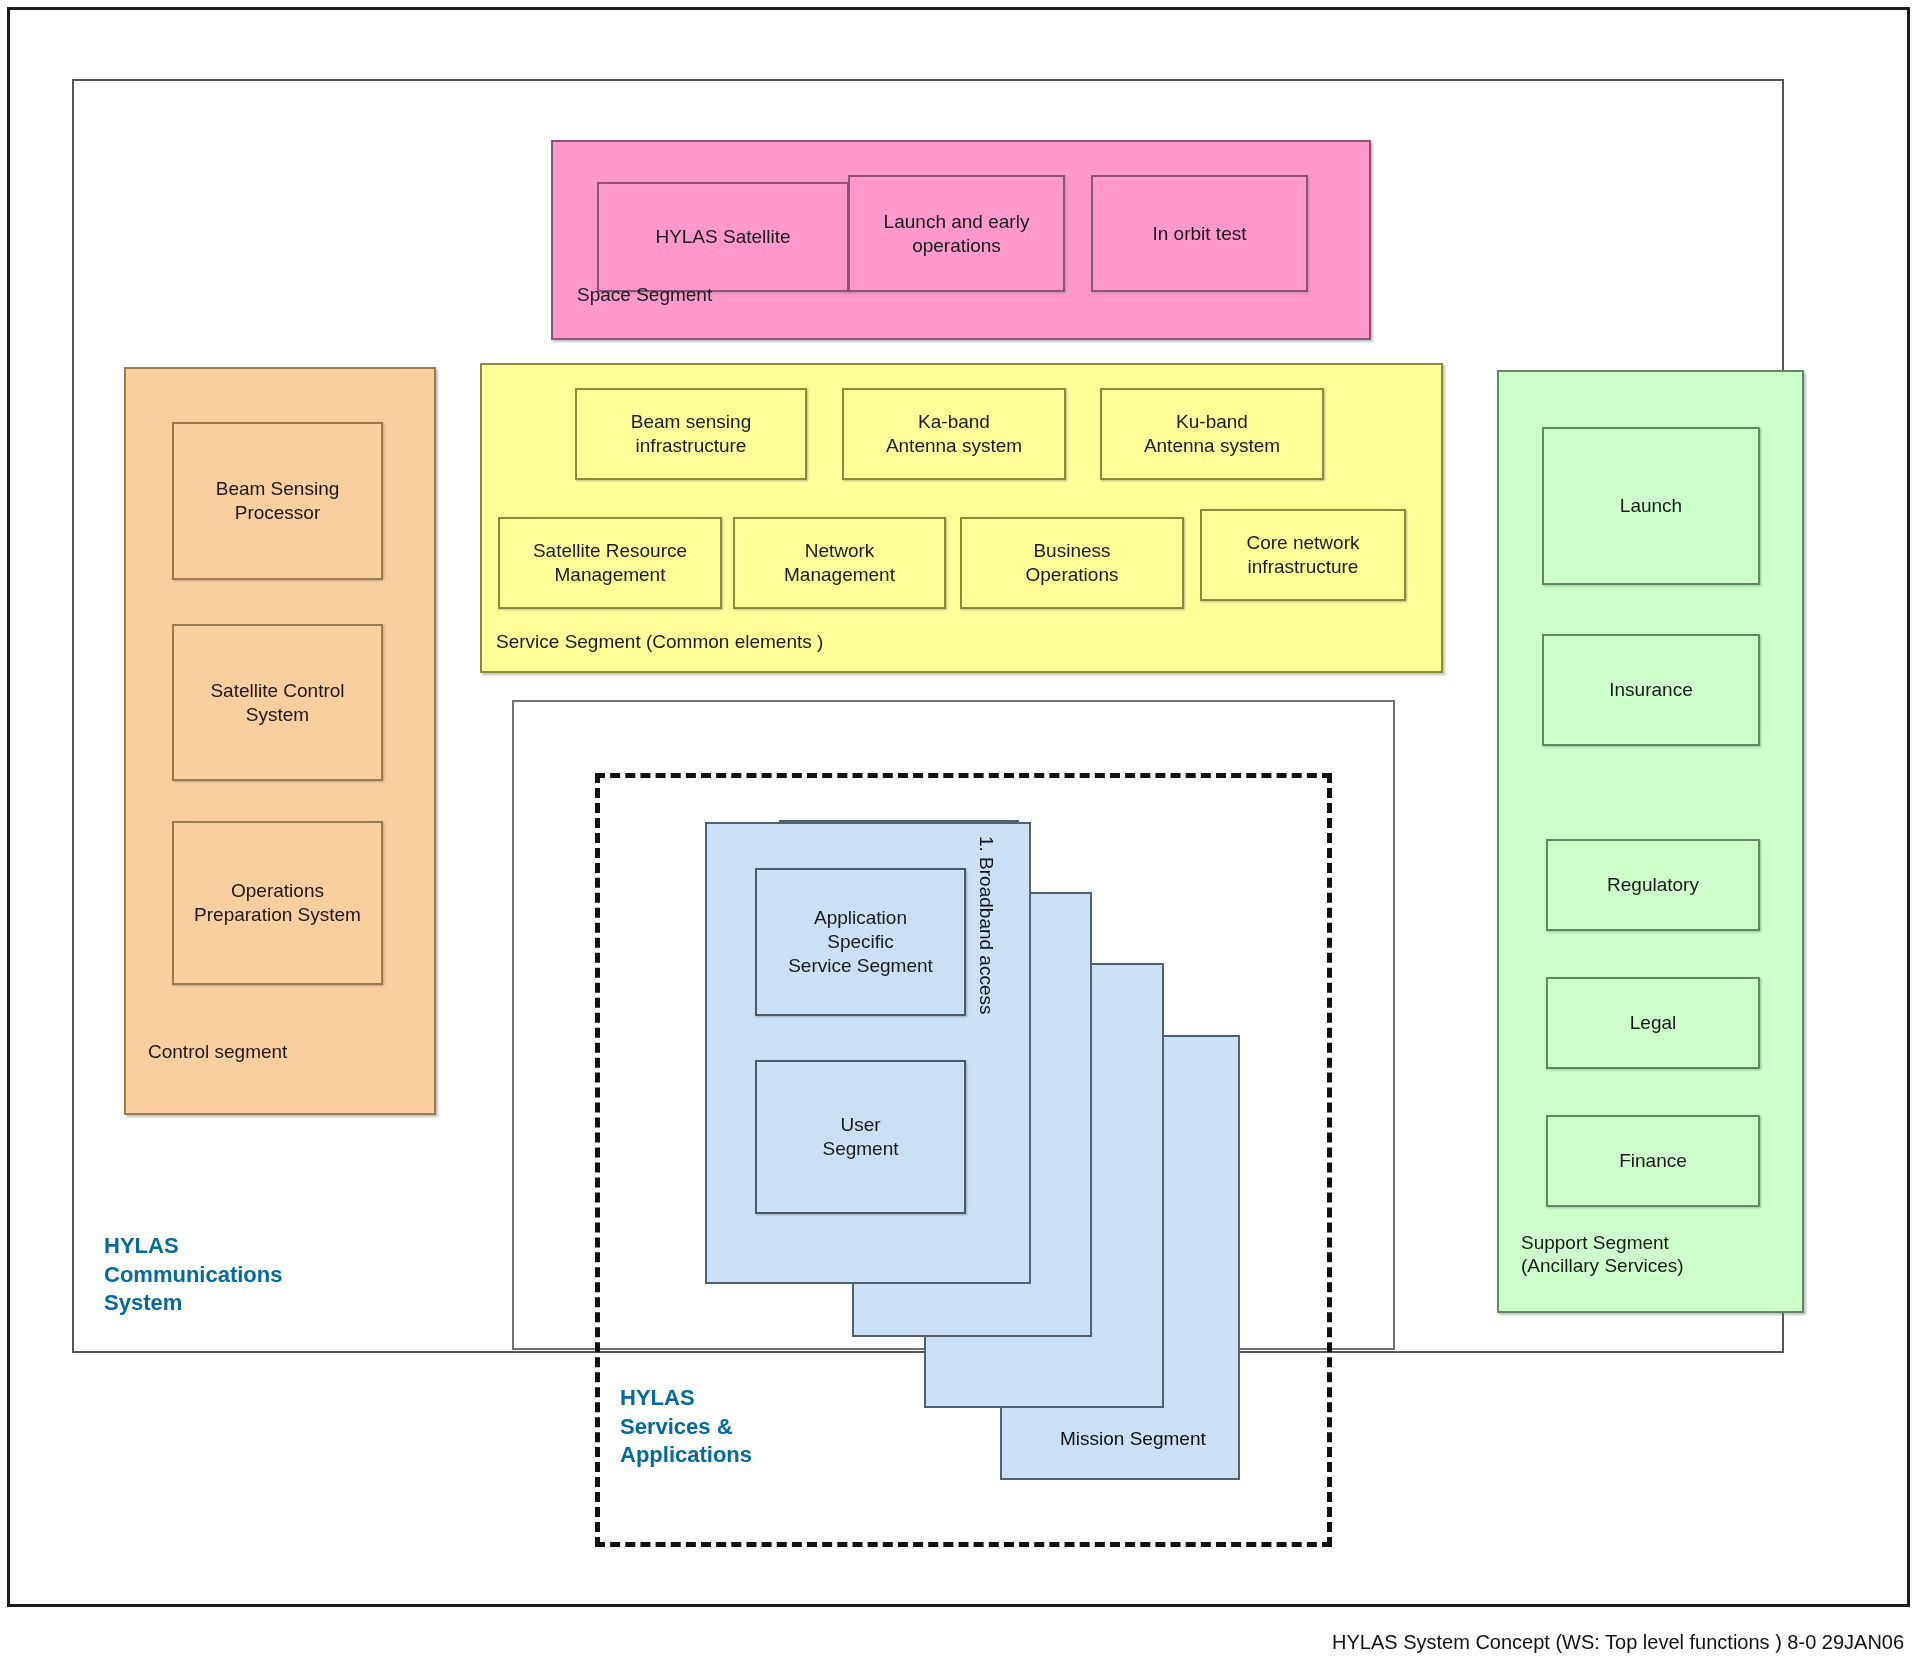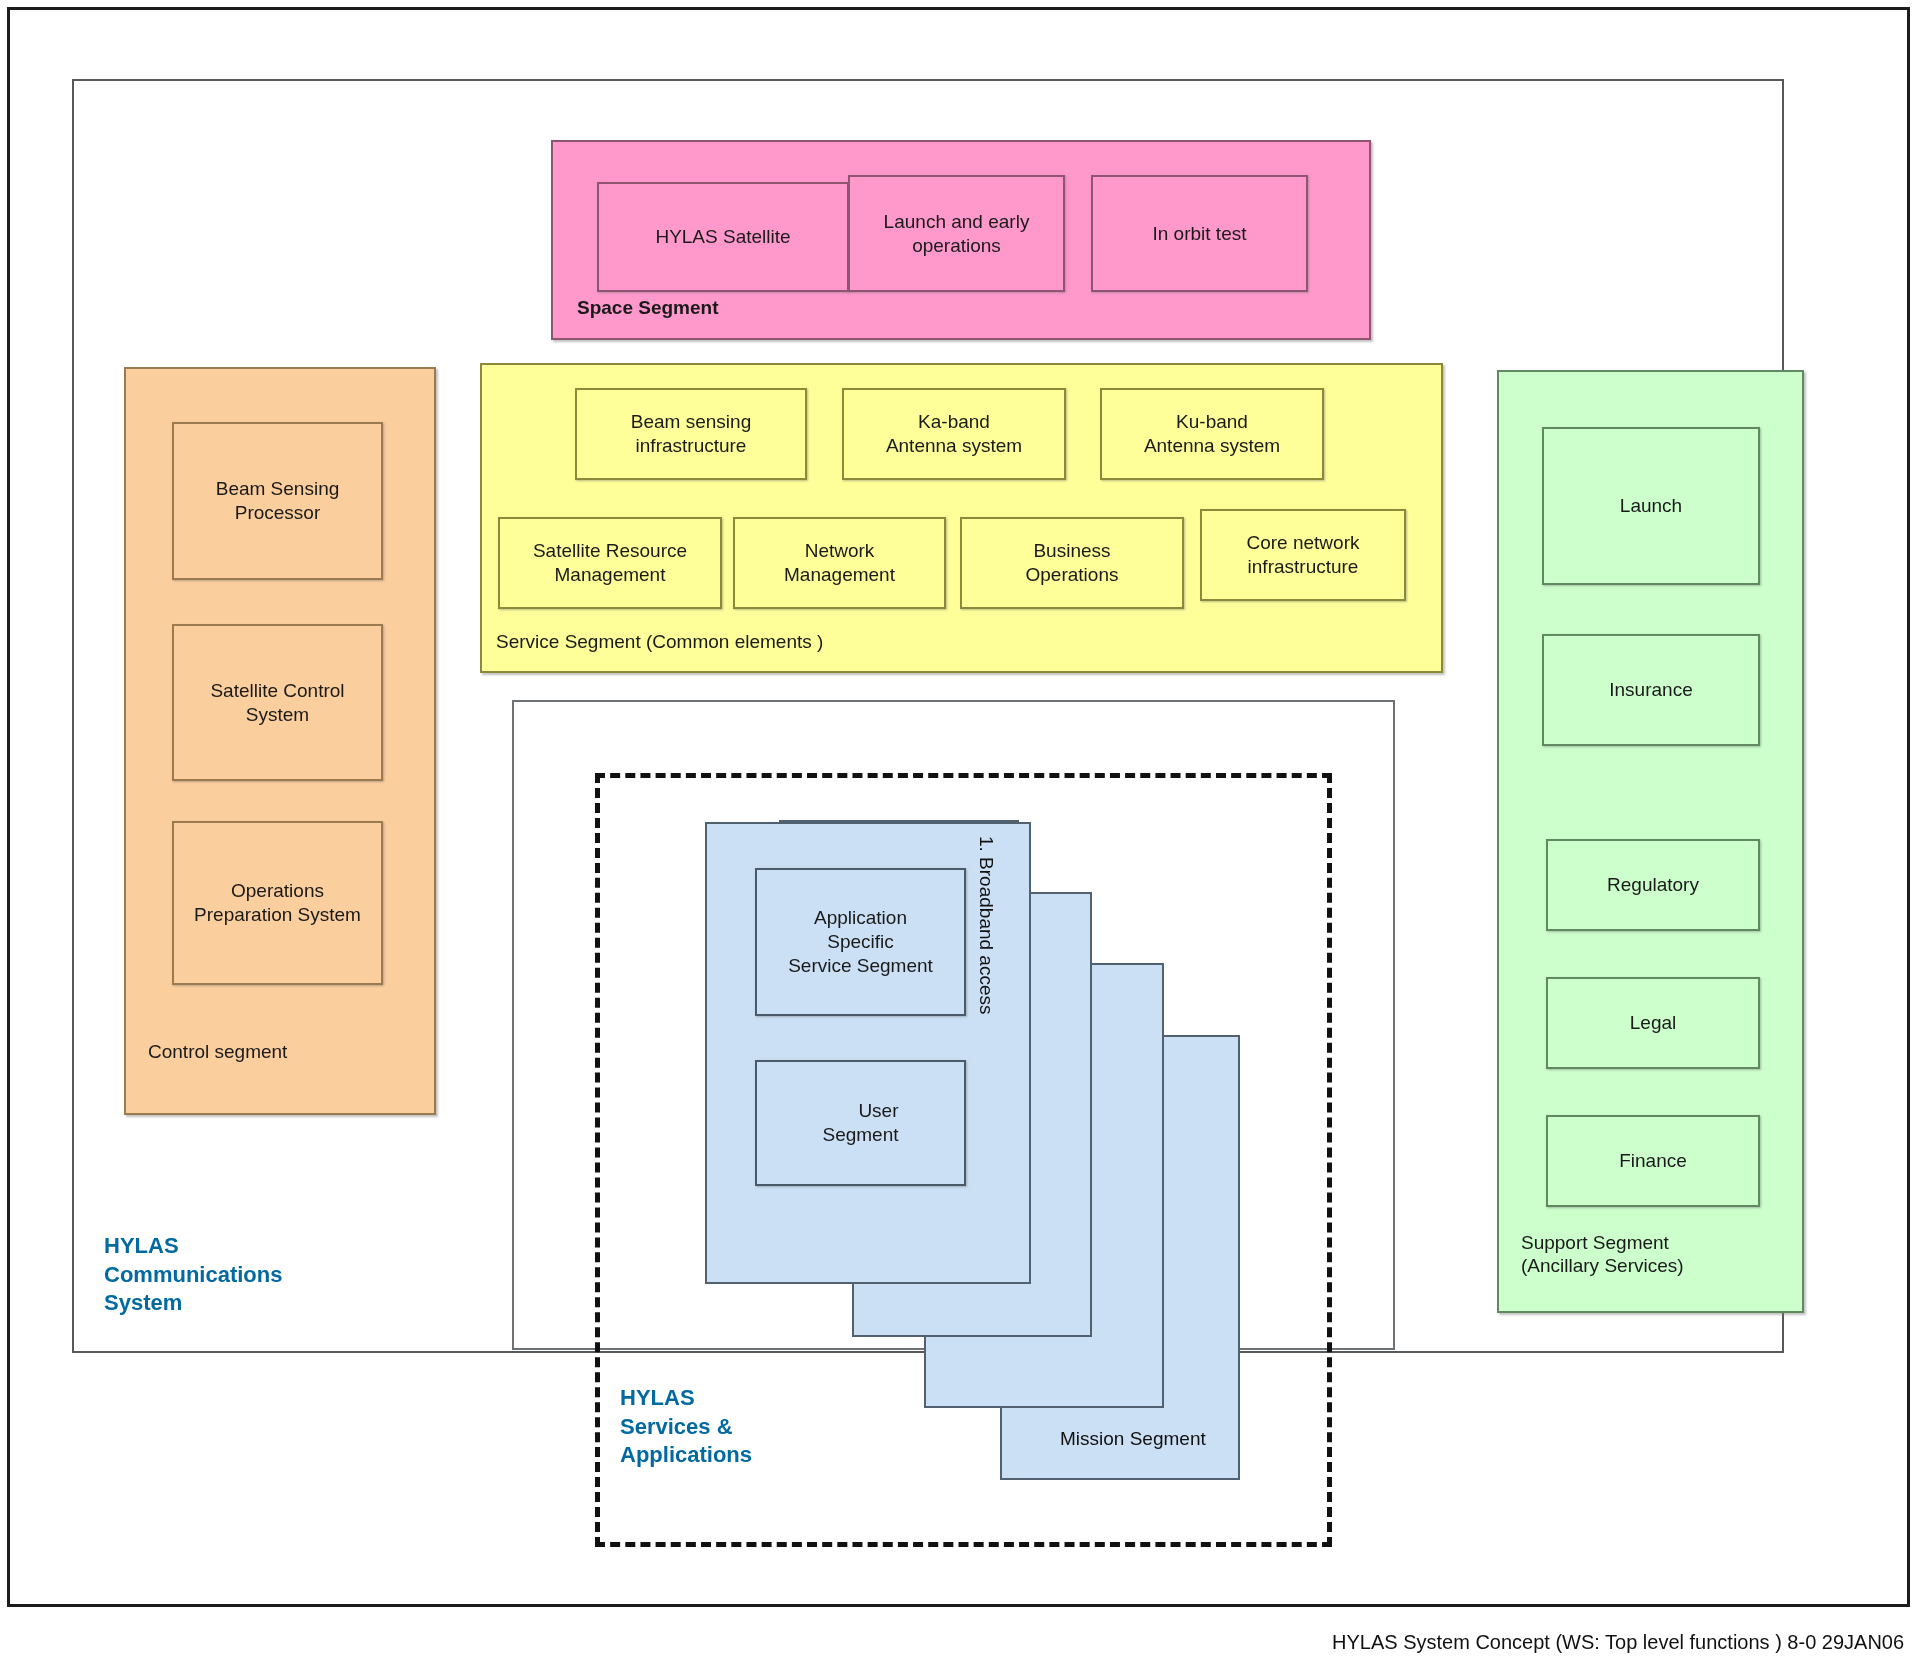--- a/index.html
+++ b/index.html
@@ -130,21 +130,21 @@
 
   <div class="abs page-border"></div>
 
   <div class="abs comms-frame"></div>
 
   <div class="abs seg seg-pink" style="left:551px;top:140px;width:820px;height:200px;">
     <div class="abs node node-pink" style="left:44px;top:40px;width:252px;height:110px;">HYLAS Satellite</div>
     <div class="abs node node-pink" style="left: 295px; top: 33px; width: 217px; height: 117px; white-space: pre-line;">Launch and early
 operations</div>
     <div class="abs node node-pink" style="left:538px;top:33px;width:217px;height:117px;">In orbit test</div>
-    <div class="seg-caption" style="left:24px;top:154px;font-weight:bold;">Space Segment</div>
+    <div class="seg-caption" style="left:24px;top:141px;">Space Segment</div>
   </div>
 
   <div class="abs seg seg-yellow" style="left:480px;top:363px;width:963px;height:310px;">
 
     <div class="abs node node-yellow" style="left: 93px; top: 23px; width: 232px; height: 92px; white-space: pre-line;">Beam sensing
 infrastructure</div>
     <div class="abs node node-yellow" style="left: 360px; top: 23px; width: 224px; height: 92px; white-space: pre-line;">Ka-band
 Antenna system</div>
     <div class="abs node node-yellow" style="left: 618px; top: 23px; width: 224px; height: 92px; white-space: pre-line;">Ku-band
 Antenna system</div>
@@ -197,21 +197,21 @@
 
   <div class="card" style="left:779px;top:820px;width:240px;height:445px;z-index:4;">
     <span class="card-label" style="left:14px;top:12px;">2. Interactive HDTV</span>
   </div>
 
   <div class="card" style="left:705px;top:822px;width:326px;height:462px;z-index:5;">
     <span class="card-label" style="left:268px;top:12px;">1. Broadband access</span>
     <div class="abs node node-blue" style="left: 48px; top: 44px; width: 211px; height: 148px; font-size: 19px; white-space: pre-line;">Application
 Specific
 Service Segment</div>
-    <div class="abs node node-blue" style="left: 48px; top: 236px; width: 211px; height: 126px; font-size: 19px; white-space: pre-line; text-align: right;">User
+    <div class="abs node node-blue" style="left: 48px; top: 236px; width: 211px; height: 154px; font-size: 19px; white-space: pre-line;">User
 Segment</div>
   </div>
 
   <div class="mission-caption" style="left:1060px;top:1428px;z-index:6;">Mission Segment</div>
 
   <div class="heading" style="left: 104px; top: 1232px; white-space: pre-line;">HYLAS
 Communications
 System</div>
 
   <div class="heading" style="left: 620px; top: 1384px; z-index: 7; white-space: pre-line;">HYLAS

